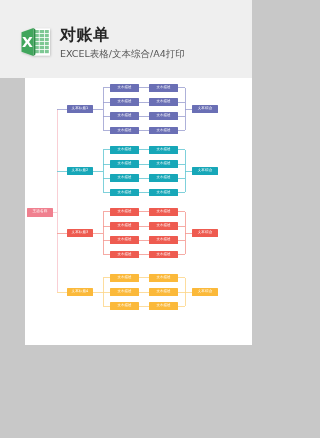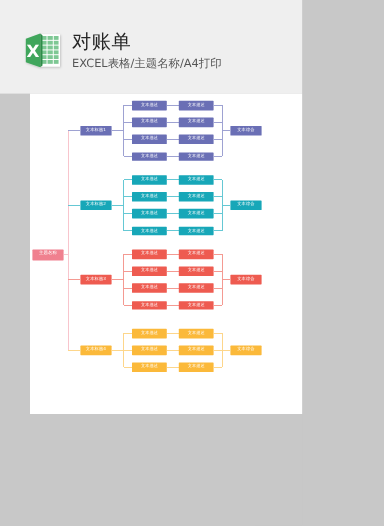--- a/index.html
+++ b/index.html
@@ -27,21 +27,21 @@
   .xls-icon {
     position: absolute;
     left: 18px; top: 24px;
     width: 36px; height: 36px;
   }
   .xls-icon svg { display: block; }
   .head-title {
     position: absolute;
     left: 60px; top: 26px;
     font-size: 16px;
-    font-weight: 400;
+    font-weight: 700;
     color: #262626;
     letter-spacing: 0.5px;
     line-height: 18px;
     white-space: nowrap;
   }
   .head-sub {
     position: absolute;
     left: 60px; top: 48px;
     font-size: 9.5px;
     color: #555;
@@ -127,21 +127,21 @@
           </g>
 
           <path d="M3.5,8.2 L15.5,4.0 L15.5,32.0 L3.5,27.8 Z" fill="#41A65C"></path>
           <path d="M15.5,4.0 L15.5,32.0 L17.4,30.6 L17.4,5.4 Z" fill="#2f8c48"></path>
 
           <text x="9.4" y="23.2" font-family="DejaVu Sans, sans-serif" font-size="14" font-weight="700" fill="#ffffff" text-anchor="middle">X</text>
         </g>
       </svg>
     </div>
     <div class="head-title">对账单</div>
-    <div class="head-sub">EXCEL表格/主题名称/A4打印</div>
+    <div class="head-sub">EXCEL表格/文本综合/A4打印</div>
   </div>
 
   <div class="card">
     <div class="canvas" id="canvas">
       <svg id="wires" width="227" height="267">
           <line x1="28" y1="134" x2="32" y2="134" stroke="#f8c3cb" stroke-width="0.8" shape-rendering="crispEdges"></line>
           <line x1="68" y1="31.099999999999994" x2="78" y2="31.099999999999994" stroke="#9a9ed0" stroke-width="0.8" shape-rendering="crispEdges"></line>
           <line x1="78" y1="9.8" x2="78" y2="52.39999999999999" stroke="#9a9ed0" stroke-width="0.8" shape-rendering="crispEdges"></line>
           <line x1="160" y1="9.8" x2="160" y2="52.39999999999999" stroke="#9a9ed0" stroke-width="0.8" shape-rendering="crispEdges"></line>
           <line x1="160" y1="31.099999999999994" x2="167" y2="31.099999999999994" stroke="#9a9ed0" stroke-width="0.8" shape-rendering="crispEdges"></line>

